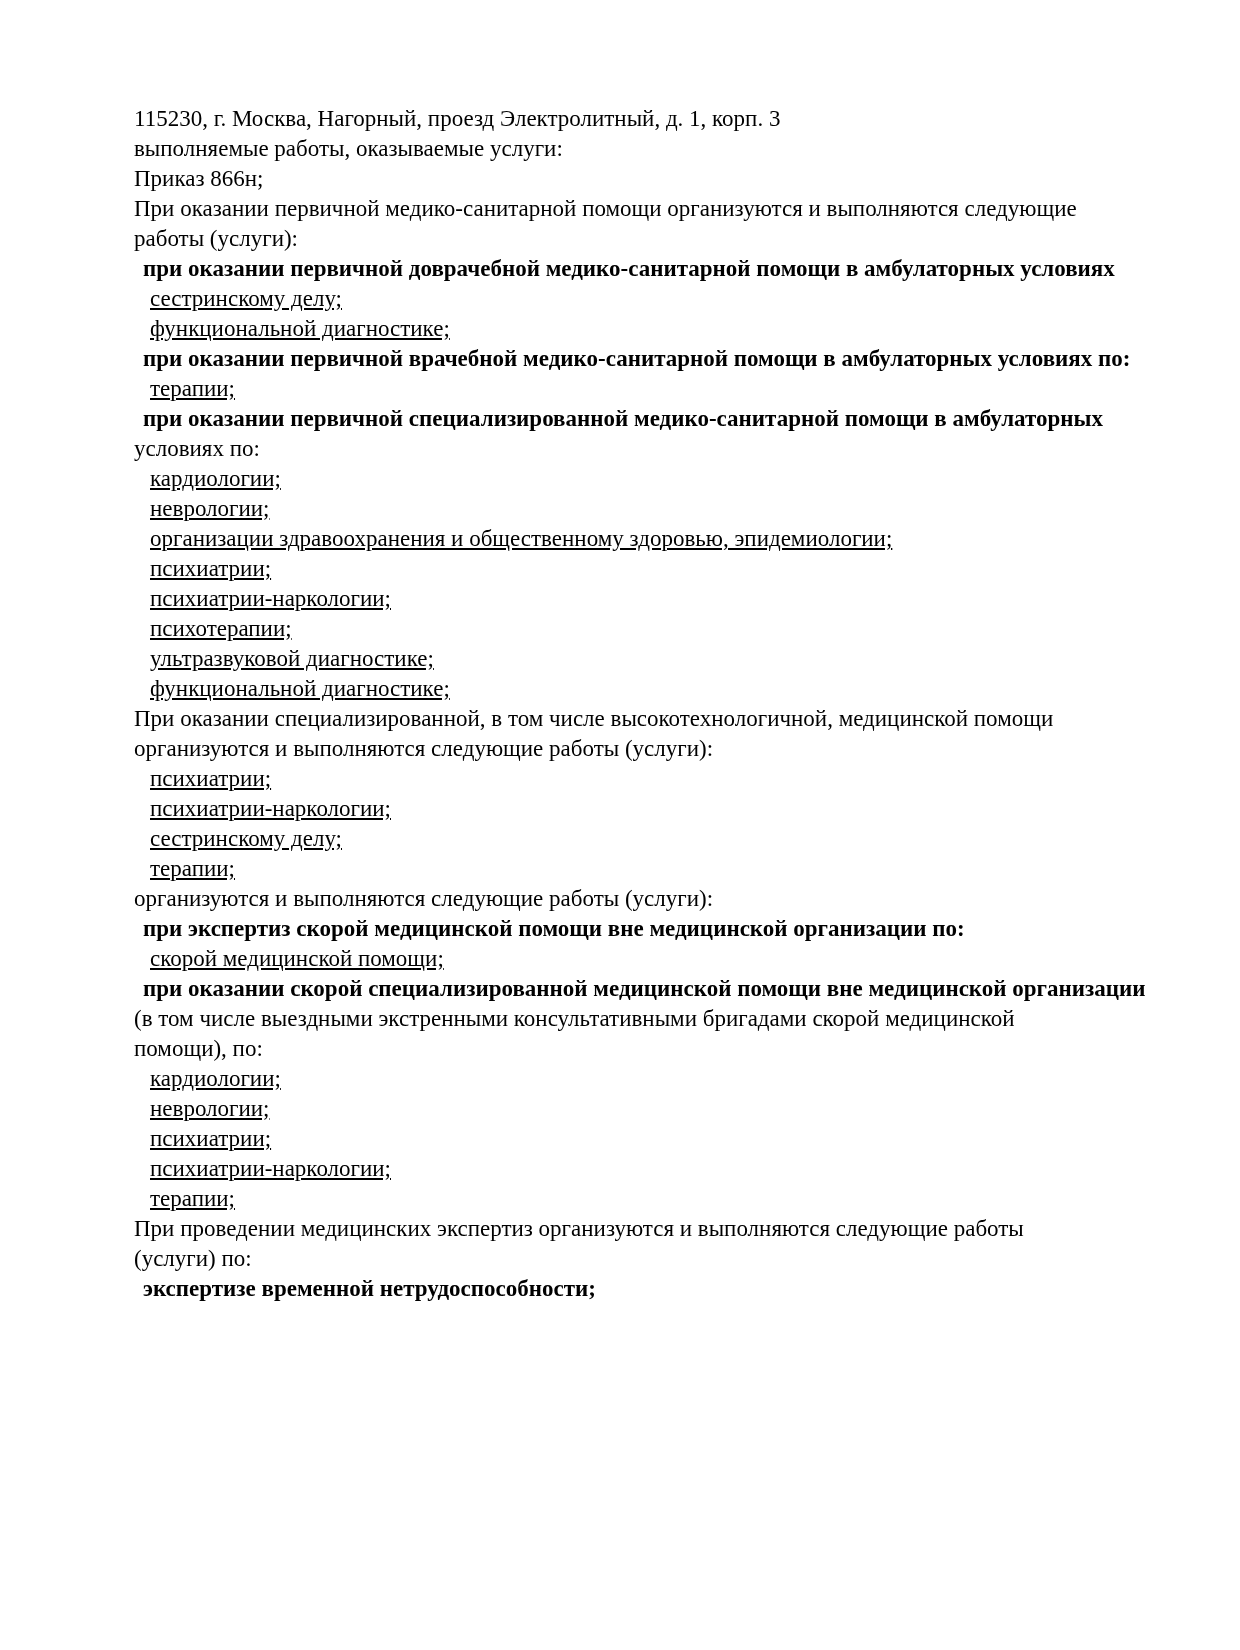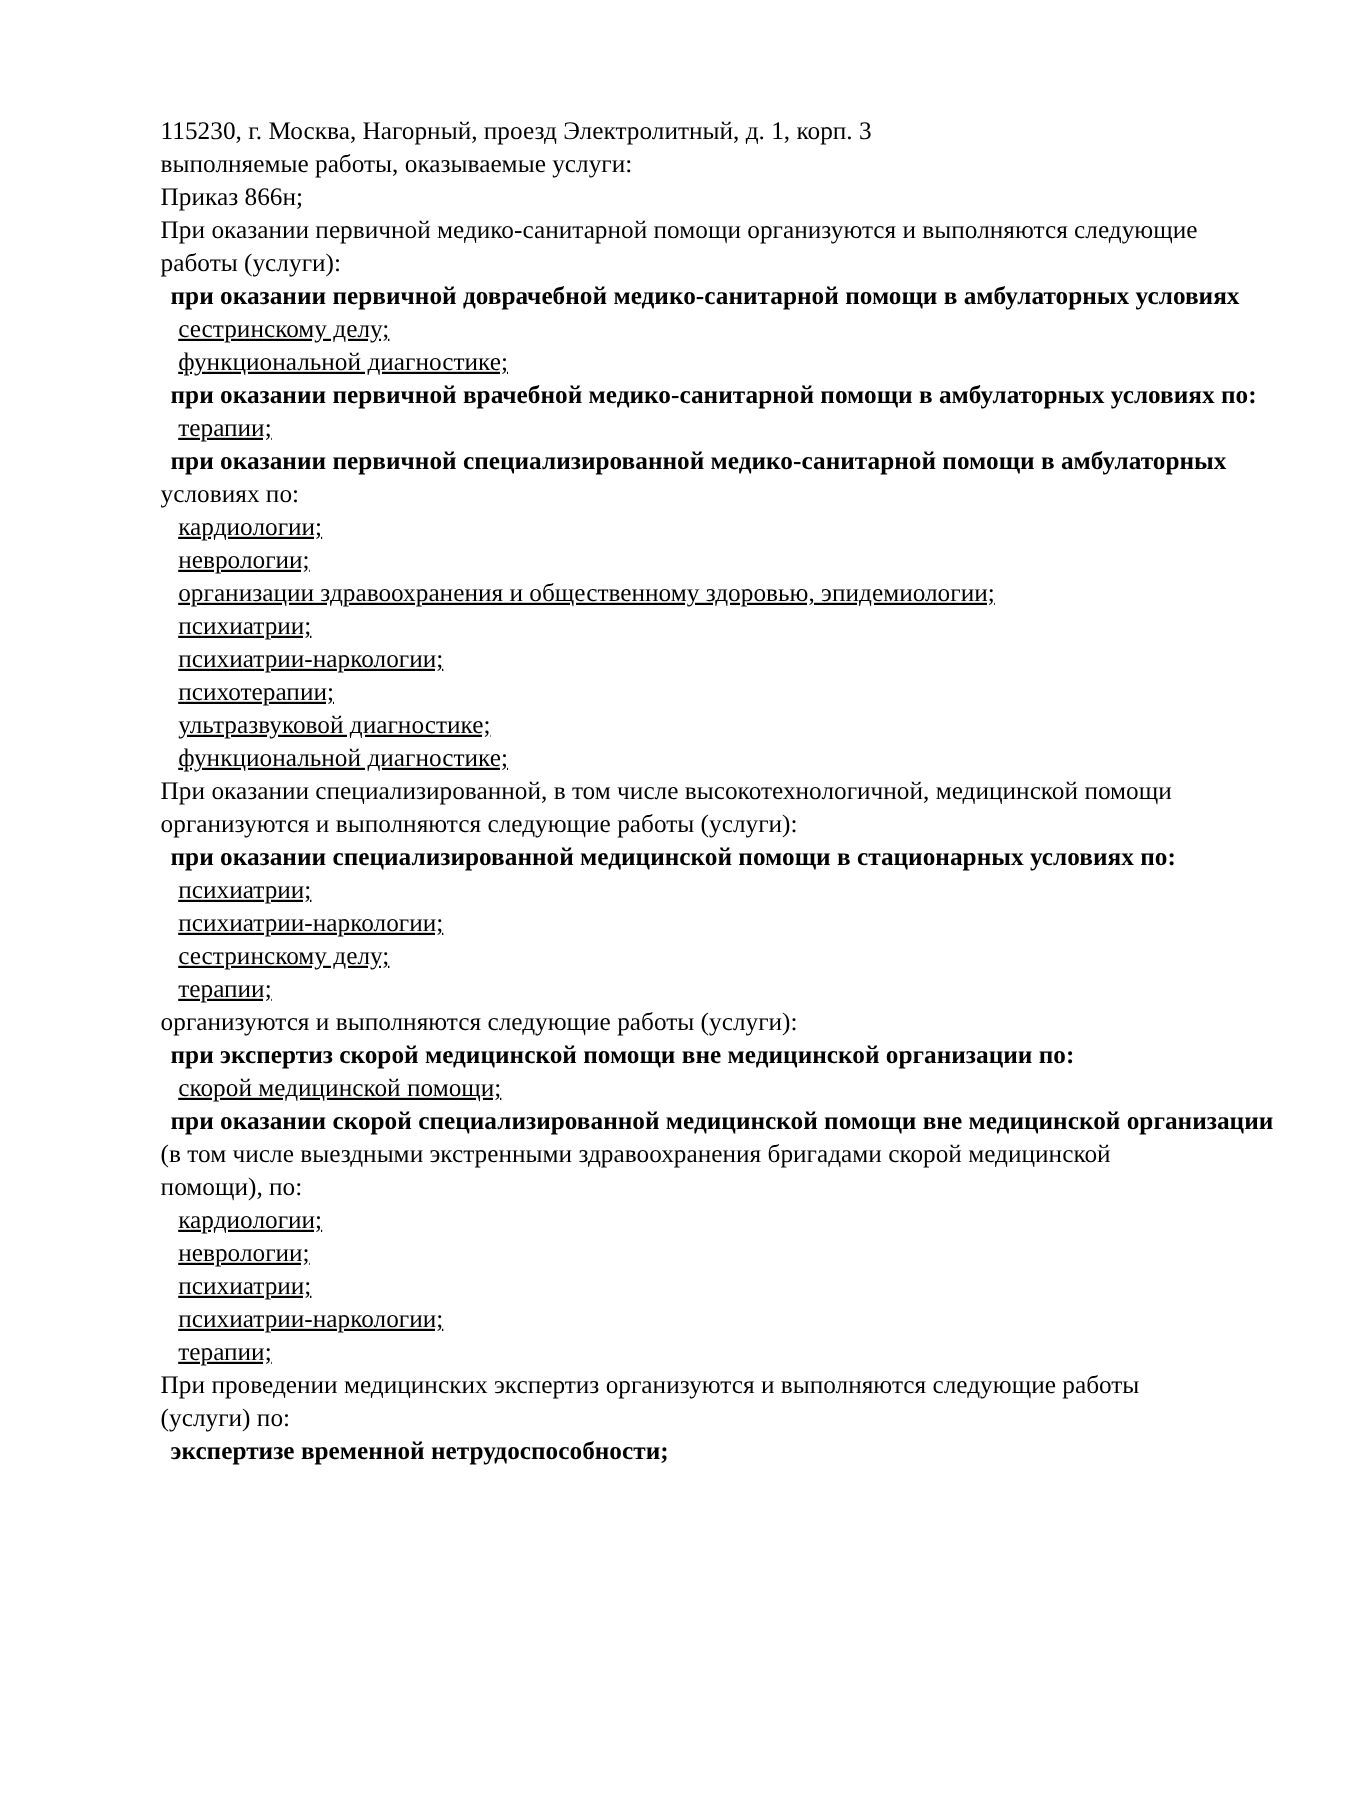--- a/index.html
+++ b/index.html
@@ -19,21 +19,20 @@
     left: 134px;
     top: 104px;
     width: 1070px;
     font-family: "Liberation Serif", "DejaVu Serif", serif;
     font-size: 23px;
     line-height: 30px;
     color: #000000;
   }
   .line {
     white-space: pre;
-    margin-left: 12px;
   }
   .indent-0 { text-indent: 0; }
   .indent-1 { text-indent: 9px; font-weight: bold; }
   .indent-2 { text-indent: 16px; text-decoration: underline; }
 </style>
 </head>
 <body>
 
 <div class="page">
   <div class="doc" id="doc-text">
@@ -52,30 +51,29 @@
       <div class="line indent-2">кардиологии;</div>
       <div class="line indent-2">неврологии;</div>
       <div class="line indent-2">организации здравоохранения и общественному здоровью, эпидемиологии;</div>
       <div class="line indent-2">психиатрии;</div>
       <div class="line indent-2">психиатрии-наркологии;</div>
       <div class="line indent-2">психотерапии;</div>
       <div class="line indent-2">ультразвуковой диагностике;</div>
       <div class="line indent-2">функциональной диагностике;</div>
       <div class="line indent-0">При оказании специализированной, в том числе высокотехнологичной, медицинской помощи</div>
       <div class="line indent-0">организуются и выполняются следующие работы (услуги):</div>
-      <div class="line indent-1">при оказании специализированной медицинской помощи в стационарных условиях по:</div>
       <div class="line indent-2">психиатрии;</div>
       <div class="line indent-2">психиатрии-наркологии;</div>
       <div class="line indent-2">сестринскому делу;</div>
       <div class="line indent-2">терапии;</div>
       <div class="line indent-0">организуются и выполняются следующие работы (услуги):</div>
       <div class="line indent-1">при экспертиз скорой медицинской помощи вне медицинской организации по:</div>
       <div class="line indent-2">скорой медицинской помощи;</div>
       <div class="line indent-1">при оказании скорой специализированной медицинской помощи вне медицинской организации</div>
-      <div class="line indent-0">(в том числе выездными экстренными здравоохранения бригадами скорой медицинской</div>
+      <div class="line indent-0">(в том числе выездными экстренными консультативными бригадами скорой медицинской</div>
       <div class="line indent-0">помощи), по:</div>
       <div class="line indent-2">кардиологии;</div>
       <div class="line indent-2">неврологии;</div>
       <div class="line indent-2">психиатрии;</div>
       <div class="line indent-2">психиатрии-наркологии;</div>
       <div class="line indent-2">терапии;</div>
       <div class="line indent-0">При проведении медицинских экспертиз организуются и выполняются следующие работы</div>
       <div class="line indent-0">(услуги) по:</div>
       <div class="line indent-1">экспертизе временной нетрудоспособности;</div>
     </div>

